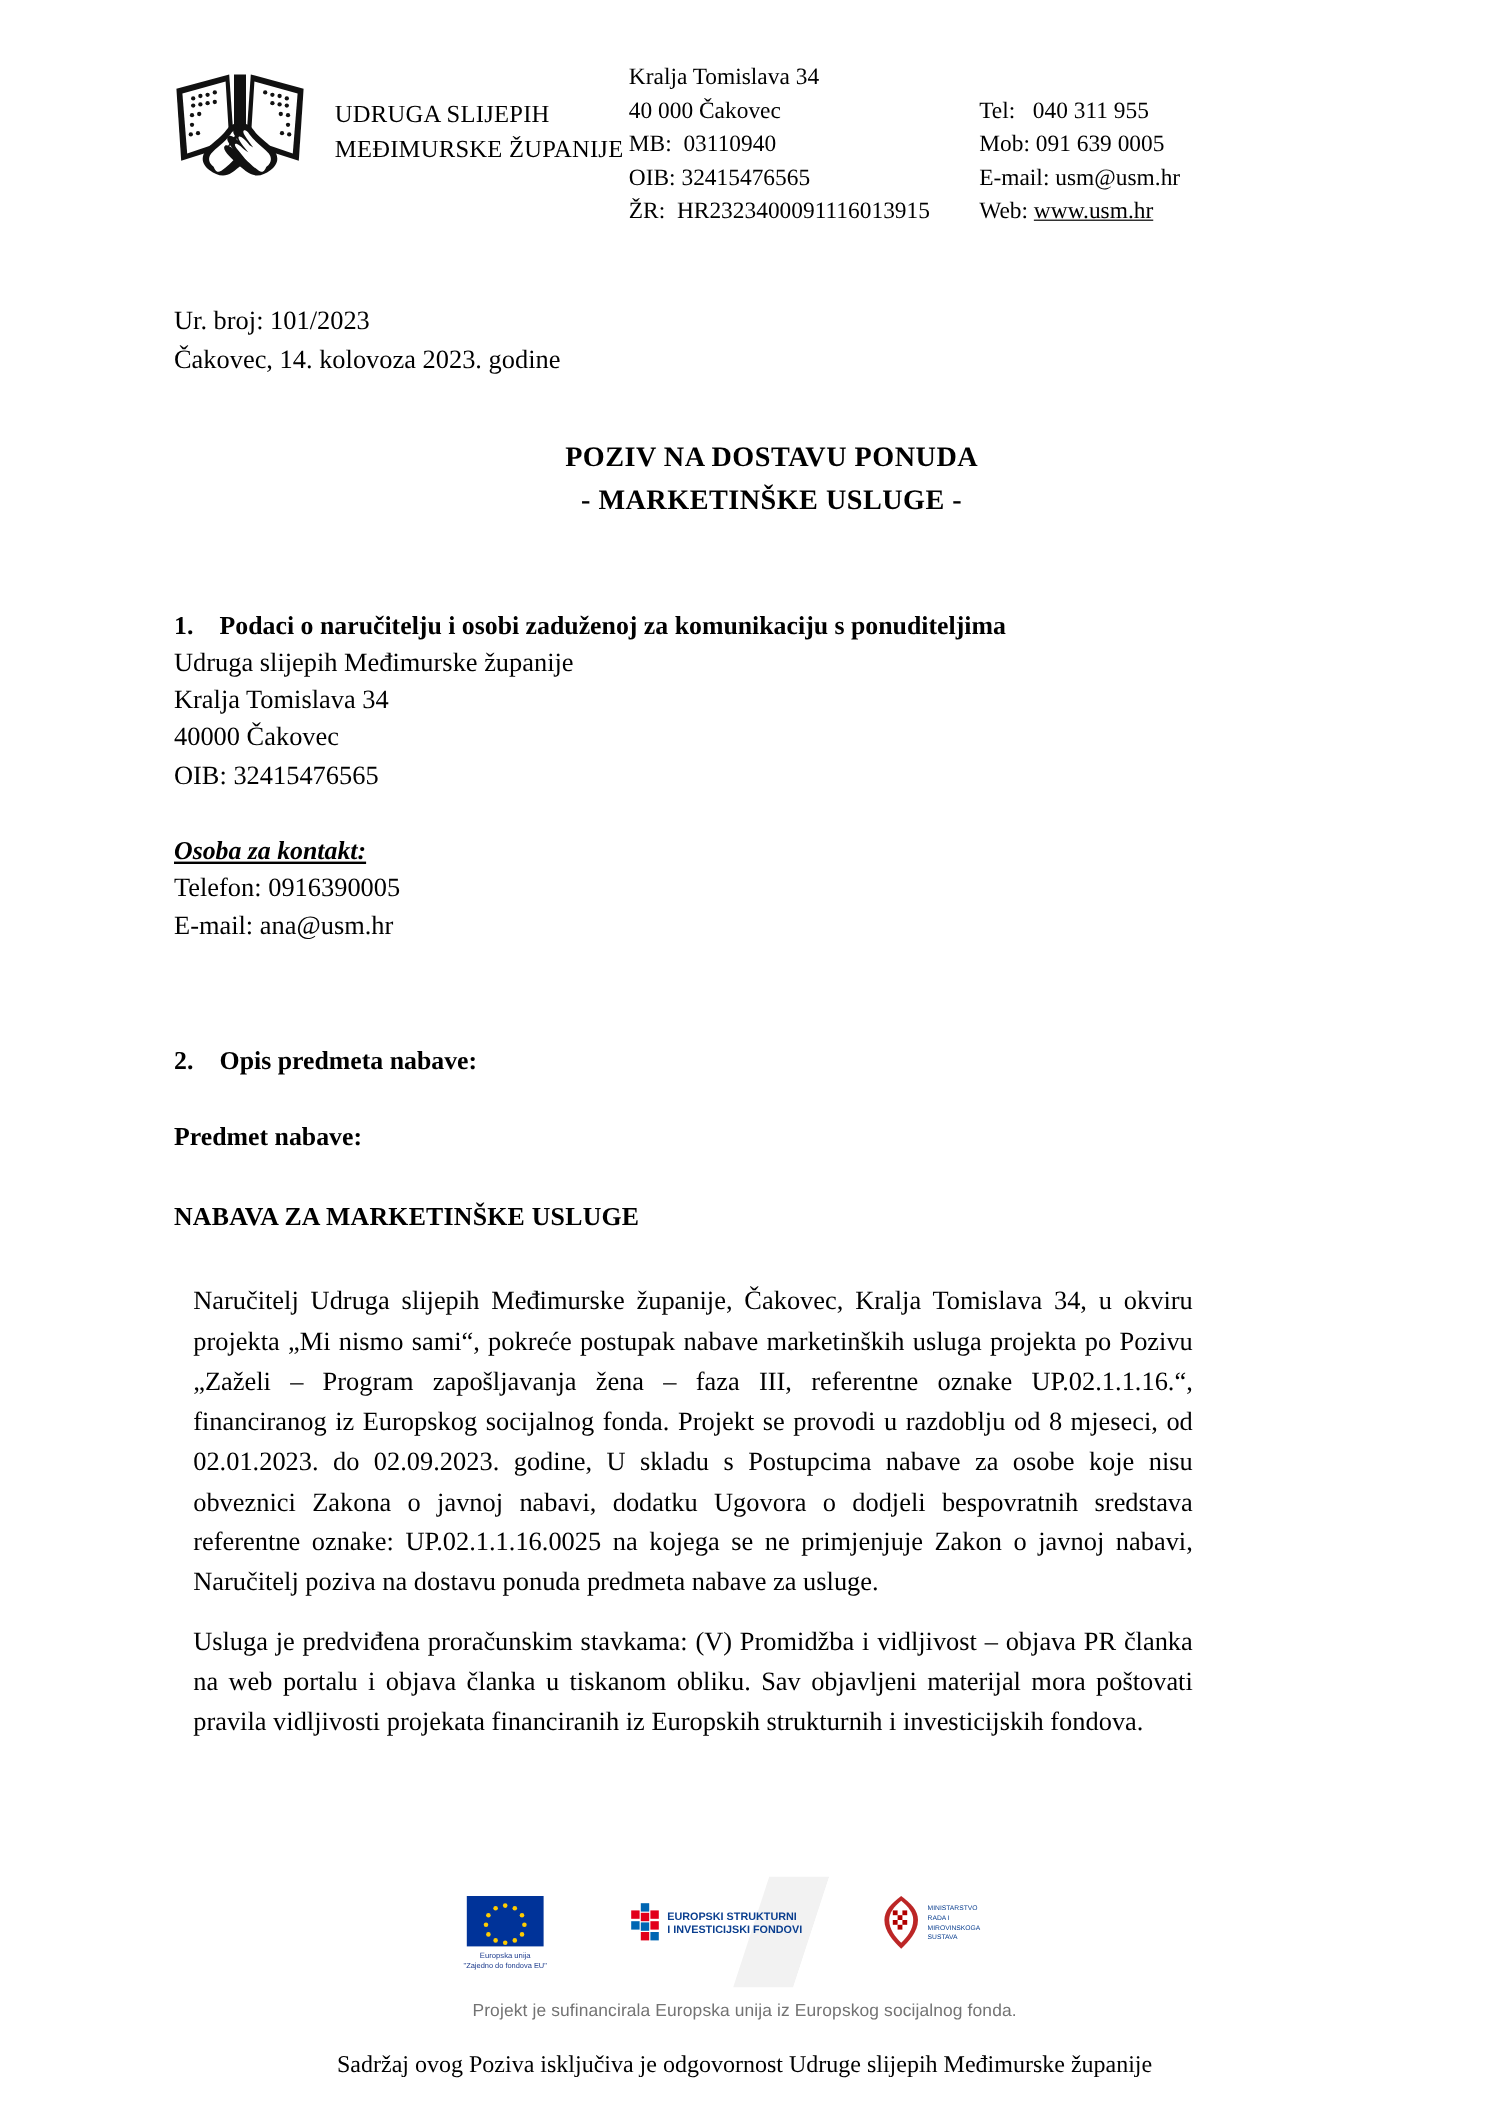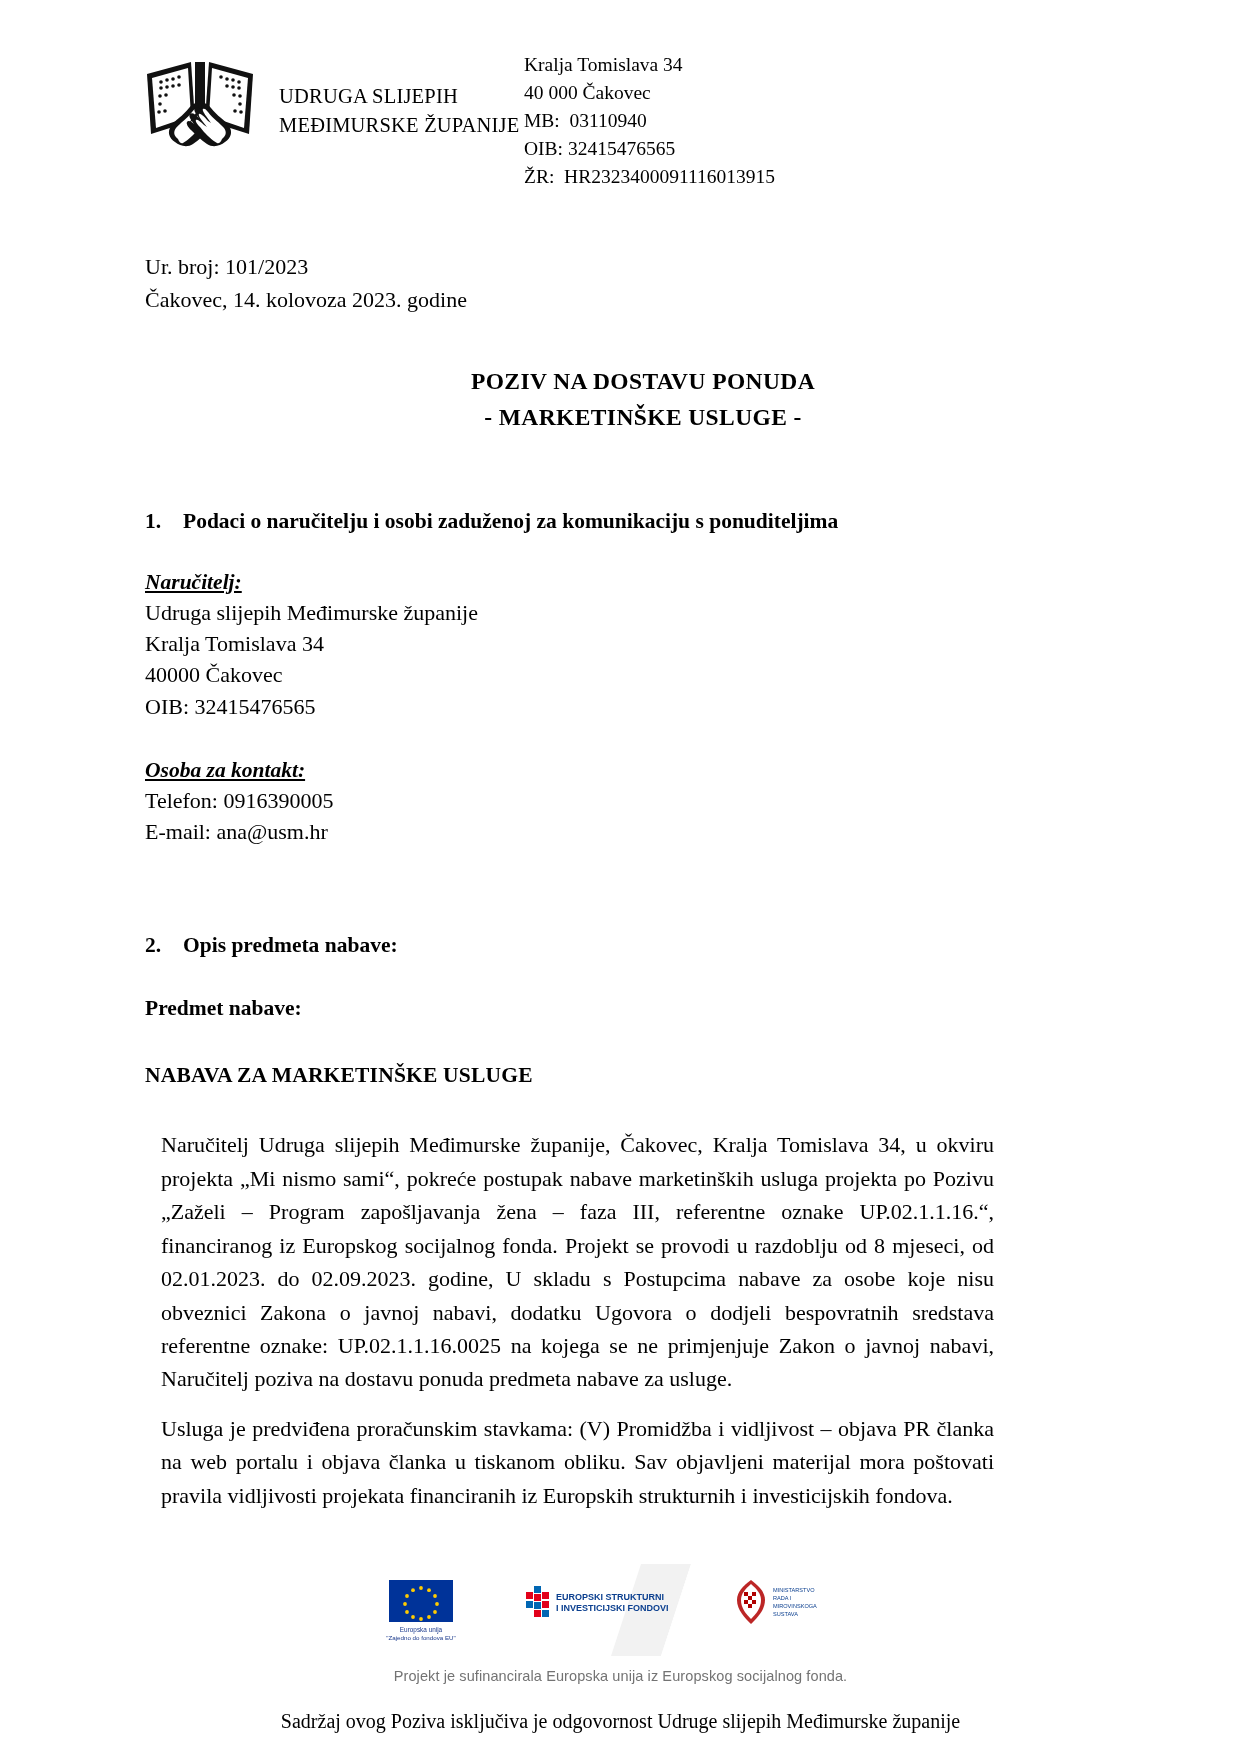--- a/index.html
+++ b/index.html
@@ -230,36 +230,41 @@
     </div>
 
     <div class="addr-col">
       <div>Kralja Tomislava 34</div>
       <div>40 000 Čakovec</div>
       <div>MB:  03110940</div>
       <div>OIB: 32415476565</div>
       <div>ŽR:  HR2323400091116013915</div>
     </div>
 
+    <div class="contact-col">
+      <div>Tel:   040 311 955</div>
+      <div>Mob: 091 639 0005</div>
+      <div>E-mail: usm@usm.hr</div>
+      <div><span>Web: </span><span class="uline">www.usm.hr</span></div>
+    </div>
   </div>
 
   <div class="meta">
     <div>Ur. broj: 101/2023</div>
     <div>Čakovec, 14. kolovoza 2023. godine</div>
   </div>
 
   <div class="doc-title">POZIV NA DOSTAVU PONUDA</div>
   <div class="doc-subtitle">- MARKETINŠKE USLUGE -</div>
 
   <div class="section-heading">
     <span class="num">1.</span>
     <span>Podaci o naručitelju i osobi zaduženoj za komunikaciju s ponuditeljima</span>
   </div>
 
-  <div class="sub-label">Naručitelj:</div>
   <div class="plain-lines">
     <div>Udruga slijepih Međimurske županije</div>
     <div>Kralja Tomislava 34</div>
     <div>40000 Čakovec</div>
     <div>OIB: 32415476565</div>
   </div>
 
   <div class="sub-label">Osoba za kontakt:</div>
   <div class="plain-lines">
     <div>Telefon: 0916390005</div>

